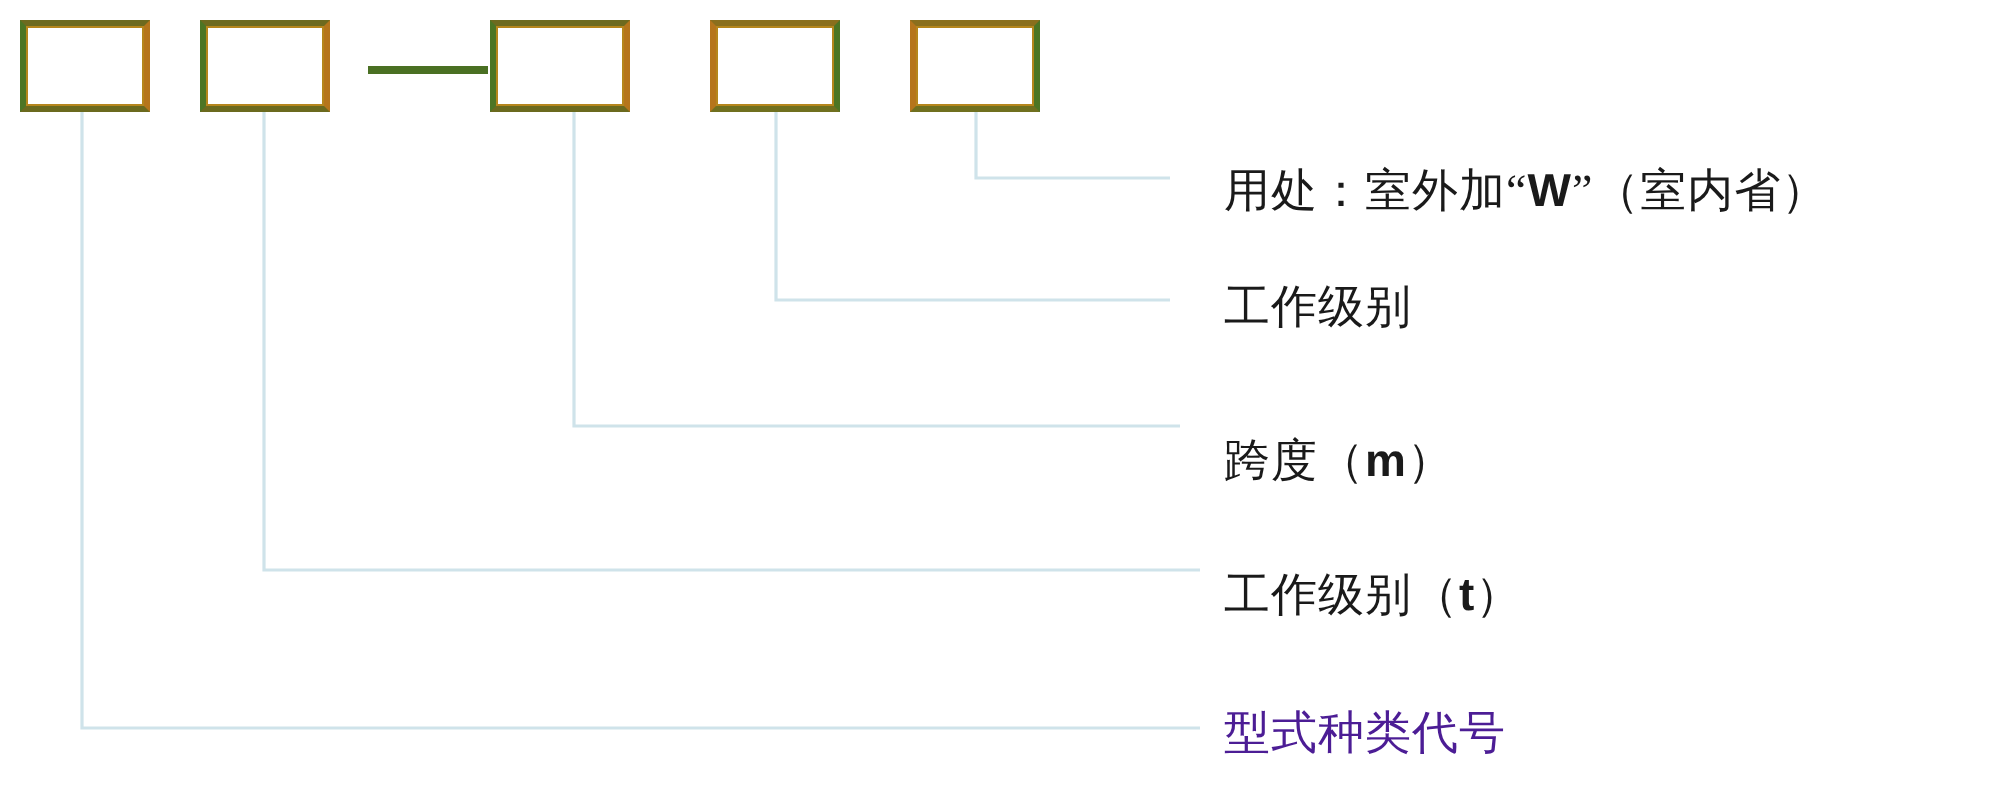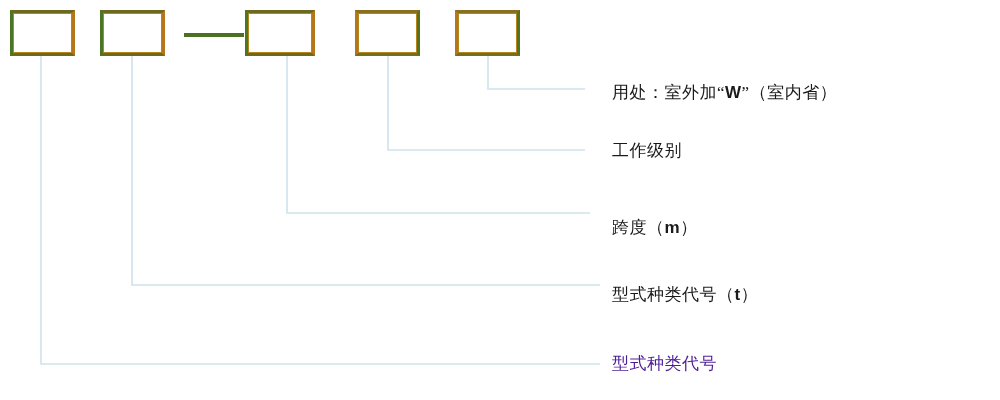--- a/index.html
+++ b/index.html
@@ -54,21 +54,21 @@
     box-sizing: border-box;
   }
   .separator-dash {
     position: absolute;
     background: #4a7023;
   }
   .label-text {
     position: absolute;
     white-space: nowrap;
     color: #1a1a1a;
-    font-size: 17px;
+    font-size: 23px;
     line-height: 1;
     letter-spacing: 0.5px;
     font-family: "Liberation Serif", "DejaVu Serif", serif;
   }
   .label-text .latin {
     font-family: "Liberation Sans", "DejaVu Sans", sans-serif;
     font-weight: bold;
   }
 </style>
 </head>
@@ -111,20 +111,20 @@
 
   <div class="label-text" id="label-callout-work-class" style="left: 612px; top: 142px; color: rgb(26, 26, 26);">
     <span>工作级别</span><span class="latin"></span><span></span>
   </div>
 
   <div class="label-text" id="label-callout-span" style="left: 612px; top: 219px; color: rgb(26, 26, 26);">
     <span>跨度（</span><span class="latin">m</span><span>）</span>
   </div>
 
   <div class="label-text" id="label-callout-rated-load" style="left: 612px; top: 286px; color: rgb(26, 26, 26);">
-    <span>型式种类代号（</span><span class="latin">t</span><span>）</span>
+    <span>工作级别（</span><span class="latin">t</span><span>）</span>
   </div>
 
   <div class="label-text" id="label-callout-type-code" style="left: 612px; top: 355px; color: #4c1d95;">
     <span>型式种类代号</span><span class="latin"></span><span></span>
   </div>
 
 </div>
 
 </body></html>

